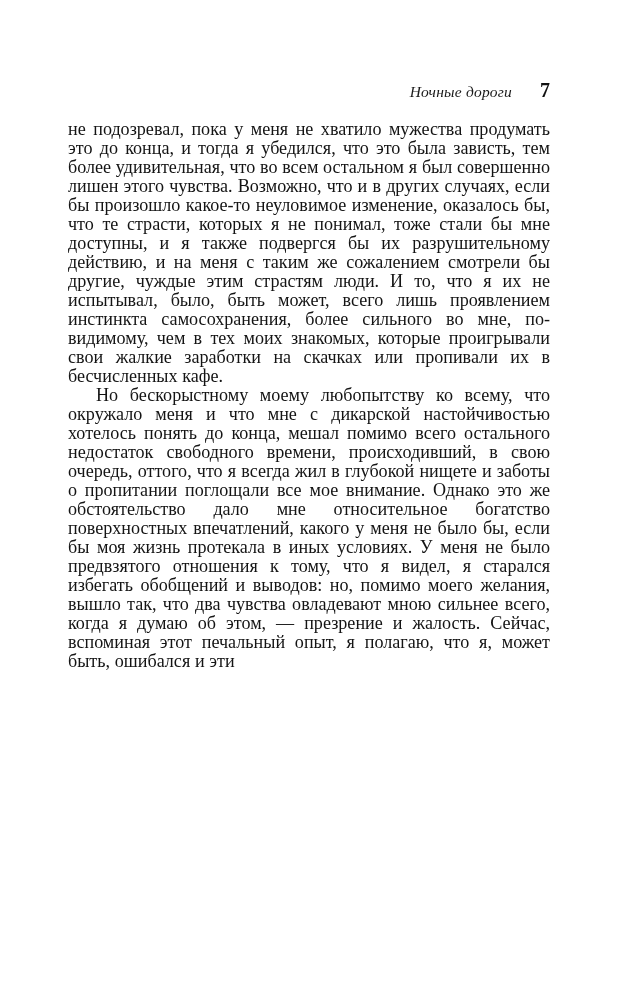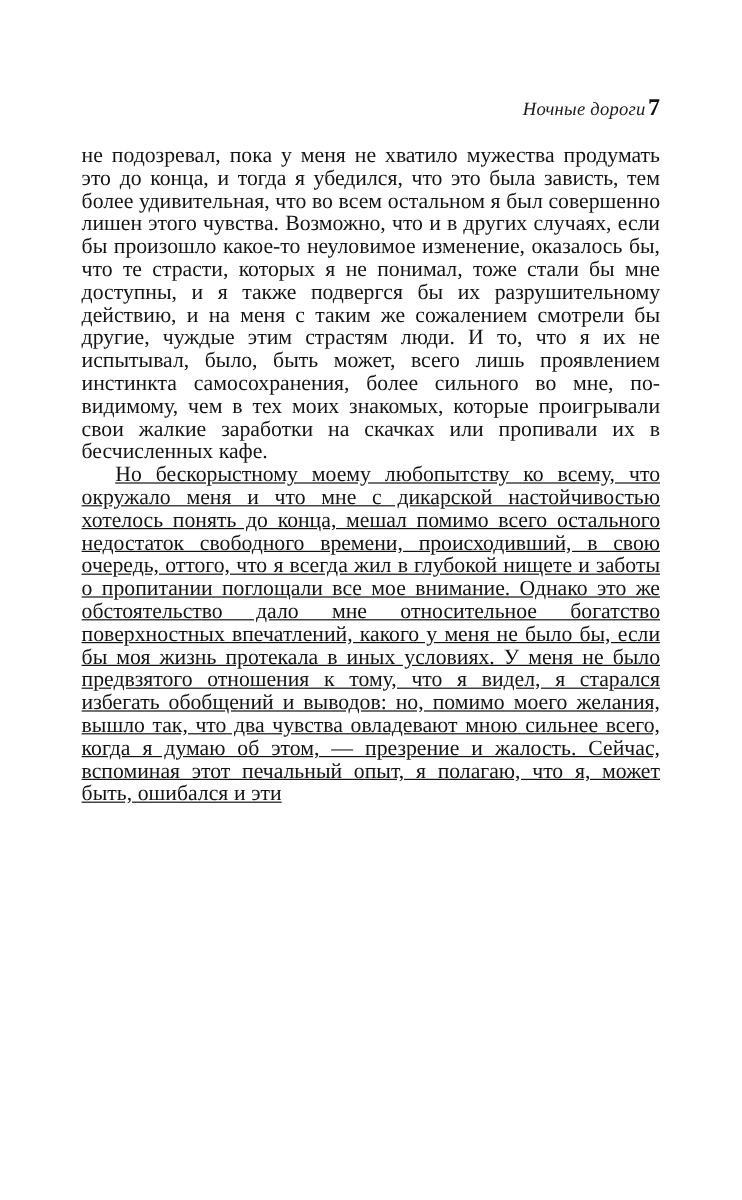--- a/index.html
+++ b/index.html
@@ -21,21 +21,21 @@
     box-sizing: border-box;
     padding: 0;
     background: #ffffff;
   }
   .running-head {
     position: absolute;
     top: 80px;
     right: 68px;
     display: flex;
     align-items: baseline;
-    gap: 2px;
+    gap: 28px;
   }
   .running-title {
     font-family: "Liberation Serif", serif;
     font-style: italic;
     font-size: 15.5px;
     letter-spacing: 0.2px;
     color: #1a1a1a;
     white-space: nowrap;
   }
   .folio {
@@ -56,21 +56,20 @@
     font-size: 18.1px;
     line-height: 19px;
     text-align: justify;
     text-justify: inter-word;
     color: #141414;
     hyphens: manual;
     word-spacing: 0.2px;
   }
   .para + .para {
     text-indent: 28px;
-    text-decoration: underline;
   }
 </style>
 </head>
 <body>
 
 <div class="page">
 
   <div class="running-head">
     <span class="running-title">Ночные дороги</span>
     <span class="folio">7</span>

